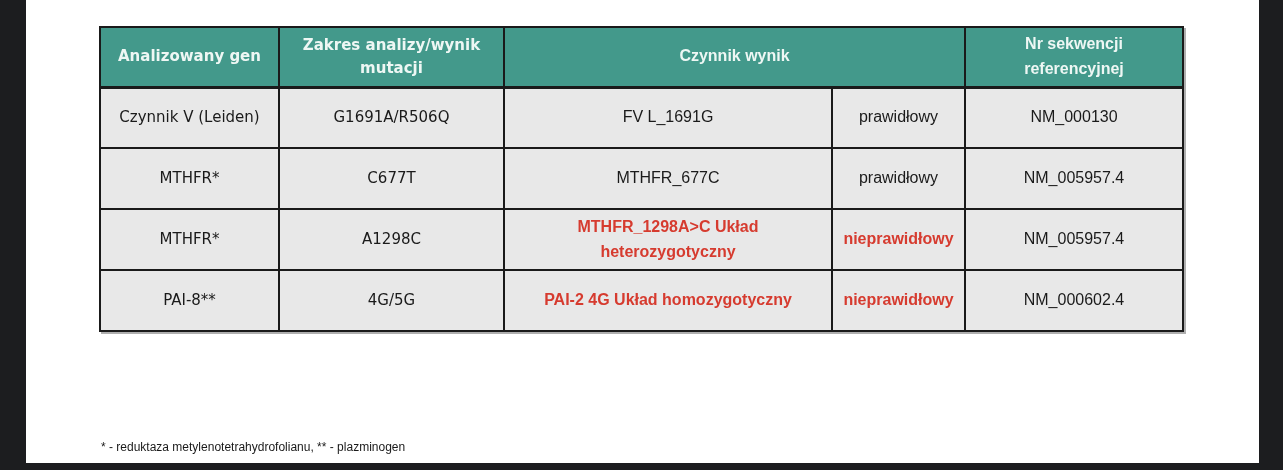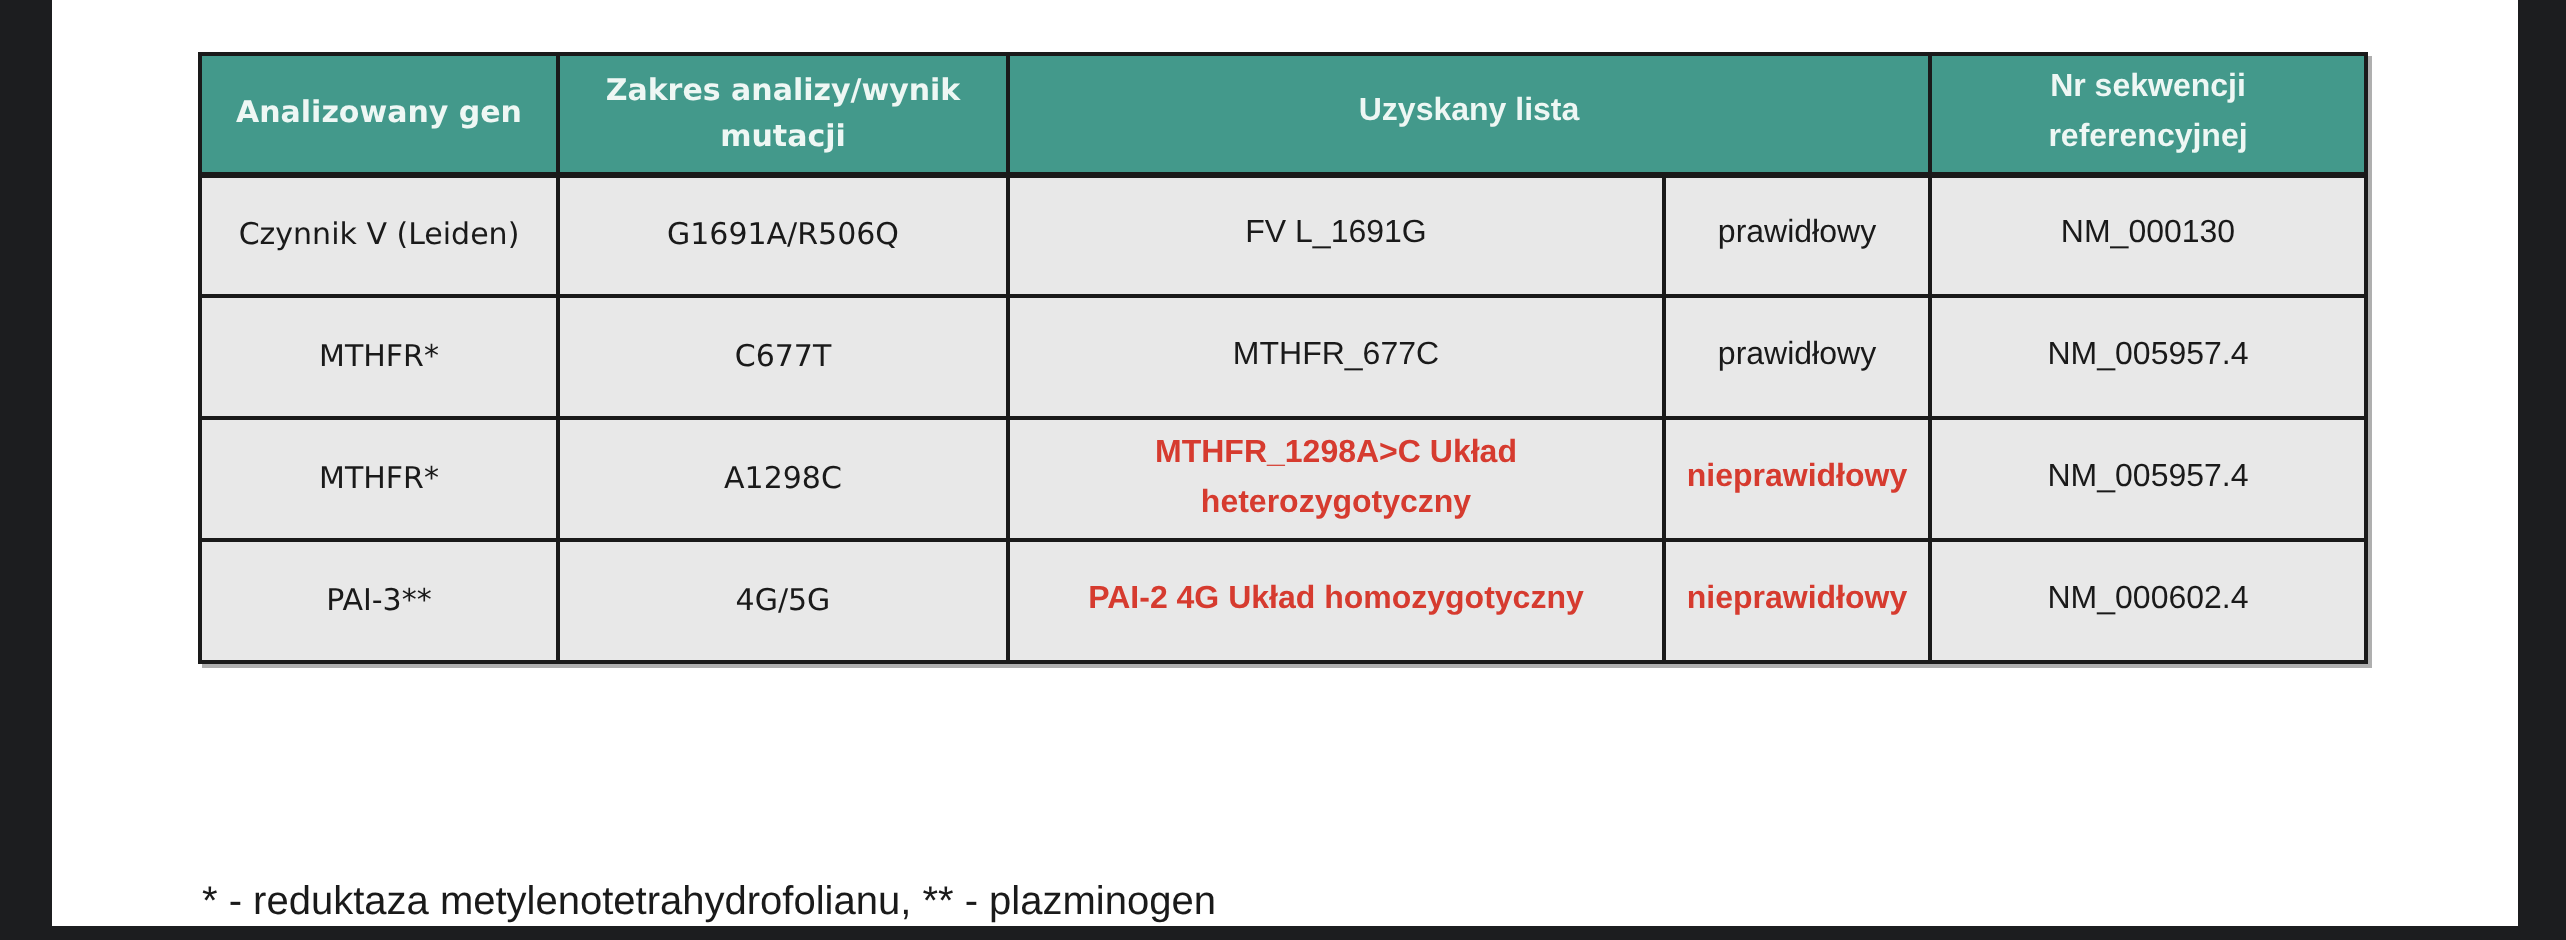--- a/index.html
+++ b/index.html
@@ -51,21 +51,21 @@
 
   tr.abnormal td.cell-result,
   tr.abnormal td.cell-status {
     color: #d63b2f;
     font-weight: bold;
   }
 
   .footnote {
     position: absolute; left: 101px; top: 440px;
     font-family: "Liberation Sans", sans-serif;
-    font-size: 20px;
+    font-size: 12px;
     color: #1a1a1a;
   }
 </style>
 </head>
 <body>
 
 <div class="stage">
 
   <div class="bar bar-left"></div>
   <div class="bar bar-right"></div>
@@ -77,21 +77,21 @@
       <col style="width:225px">
       <col style="width:328px">
       <col style="width:133px">
       <col style="width:218px">
     </colgroup>
     <thead>
       <tr>
         <th class="f-wide">Analizowany gen</th>
         <th class="f-wide">Zakres analizy/wynik
 mutacji</th>
-        <th class="f-narrow" colspan="2">Uzyskany lista</th>
+        <th class="f-narrow" colspan="2">Czynnik wynik</th>
         <th class="f-narrow">Nr sekwencji
 referencyjnej</th>
       </tr>
     </thead>
     <tbody>
         <tr>
       <td class="f-wide cell-gene">Czynnik V (Leiden)</td>
       <td class="f-wide cell-range">G1691A/R506Q</td>
       <td class="f-narrow cell-result">FV L_1691G</td>
       <td class="f-narrow cell-status">prawidłowy</td>
@@ -106,21 +106,21 @@
     </tr>
         <tr class="abnormal">
       <td class="f-wide cell-gene">MTHFR*</td>
       <td class="f-wide cell-range">A1298C</td>
       <td class="f-narrow cell-result">MTHFR_1298A&gt;C Układ
 heterozygotyczny</td>
       <td class="f-narrow cell-status">nieprawidłowy</td>
       <td class="f-narrow cell-ref">NM_005957.4</td>
     </tr>
         <tr class="abnormal">
-      <td class="f-wide cell-gene">PAI-3**</td>
+      <td class="f-wide cell-gene">PAI-8**</td>
       <td class="f-wide cell-range">4G/5G</td>
       <td class="f-narrow cell-result">PAI-2 4G Układ homozygotyczny</td>
       <td class="f-narrow cell-status">nieprawidłowy</td>
       <td class="f-narrow cell-ref">NM_000602.4</td>
     </tr>
       </tbody>
   </table>
 
   <div class="footnote">* - reduktaza metylenotetrahydrofolianu, ** - plazminogen</div>
 

